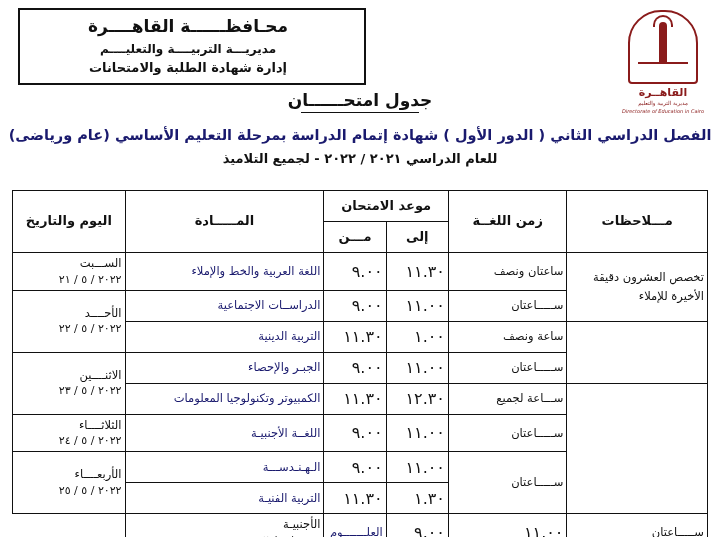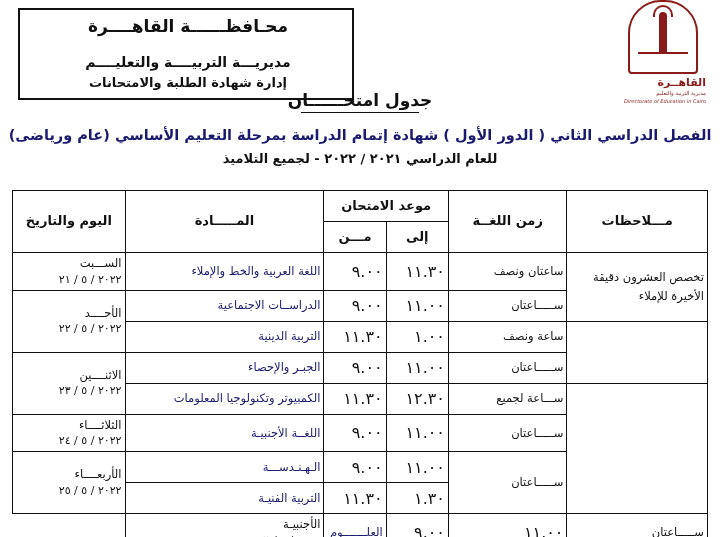--- a/index.html
+++ b/index.html
@@ -11,21 +11,22 @@
     overflow:hidden;
     position:relative;
   }
   .page{position:relative;width:720px;height:537px;box-sizing:border-box;}
 
   
   .header{
     position:relative;height:132px;
   }
   .logo{
-    position:absolute;right:14px;top:0;width:86px;height:110px;
+    position:absolute;right:14px;top:10px;width:86px;height:110px;
+    text-align:center;
   }
   .logo .frame{
     width:66px;height:70px;margin:0 auto;
     border:2px solid #8a1b1b;
     border-radius:33px 33px 4px 4px;
     position:relative;
     background:#fff;
   }
   .logo .frame .minaret{
     position:absolute;left:50%;top:10px;transform:translateX(-50%);
@@ -47,26 +48,26 @@
   .logo .cap2{
     font-size:5.5px;color:#8a1b1b;margin-top:1px;line-height:1.25;
   }
   .logo .cap3{
     font-size:5px;color:#8a1b1b;margin-top:1px;font-style:italic;
   }
 
   .gov-box{
     position:absolute;left:18px;top:8px;width:320px;
     border:2px solid #111;
-    padding:4px 4px 6px 8px;
+    padding:4px 16px 6px 8px;
     text-align:center;
     line-height:1.5;
   }
   .gov-box .l1{font-size:17px;font-weight:bold;letter-spacing:2px;}
-  .gov-box .l2{font-size:14px;font-weight:bold;letter-spacing:1px;margin-top:12px;}
+  .gov-box .l2{font-size:12px;font-weight:bold;letter-spacing:1px;}
   .gov-box .l3{font-size:13px;font-weight:bold;}
 
   .title-main{
     position:absolute;right:0;left:0;top:90px;text-align:center;
   }
   .title-main .t1{
     font-size:17px;font-weight:bold;letter-spacing:6px;
     display:inline-block;
     border-bottom:none;
     position:relative;

